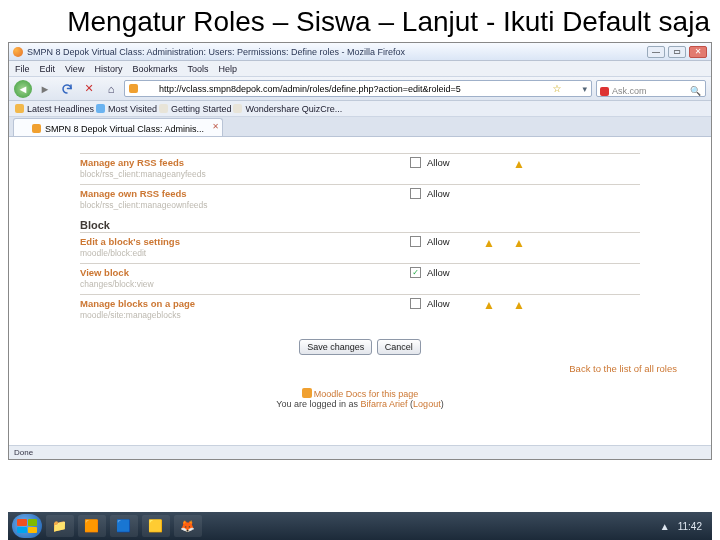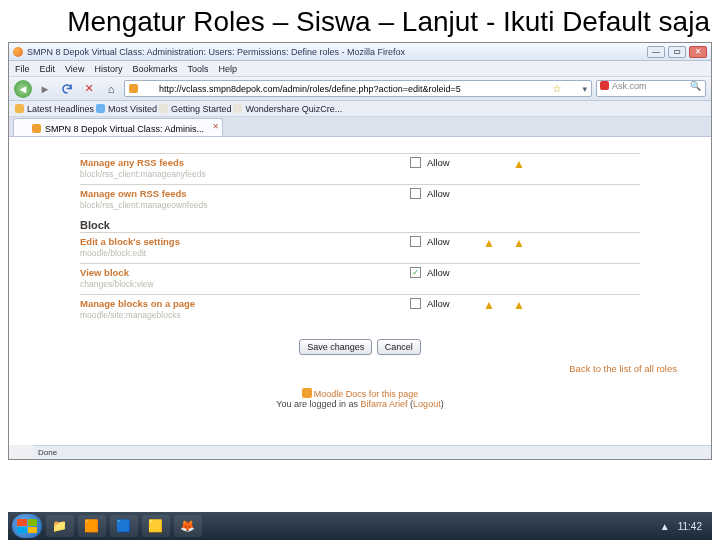--- a/index.html
+++ b/index.html
@@ -14,21 +14,21 @@
   .winbtn.close { background: #e27a70; color: #fff; border-color: #c05048; }
   .menubar { height: 16px; background: #edf1f7; display: flex; align-items: center; gap: 10px; padding: 0 6px; color: #223; border-bottom: 1px solid #cdd6e4; }
   .navbar { height: 24px; background: linear-gradient(#f2f5fa,#dfe6f1); display: flex; align-items: center; gap: 4px; padding: 0 5px; border-bottom: 1px solid #c0cad9; }
   .navicon { width: 18px; height: 18px; border-radius: 3px; display: flex; align-items: center; justify-content: center; font-size: 11px; }
   .navicon.back { background: radial-gradient(circle,#9ed48e,#3d9c3d); color: #fff; border-radius: 50%; }
   .navicon.fwd { color: #777; }
   .navicon.reload svg { width: 12px; height: 12px; }
   .url { flex: 1; height: 17px; background: #fff; border: 1px solid #9fb0c9; border-radius: 2px; display: flex; align-items: center; padding: 0 4px; gap: 21px; }
   .urlfav { width: 9px; height: 9px; background: #f0a030; border-radius: 2px; }
   .star { color: #c5a000; font-size: 10px; }
-  .search { width: 110px; height: 17px; background: #fff; border: 1px solid #9fb0c9; border-radius: 2px; display: flex; align-items: flex-start; padding: 0 3px; gap: 3px; }
+  .search { width: 110px; height: 17px; background: #fff; border: 1px solid #9fb0c9; border-radius: 2px; display: flex; align-items: flex-end; padding: 0 3px; gap: 3px; }
   .search .mag { font-size: 9px; color: #444; }
   .bmbar { height: 16px; background: #e9eef6; display: flex; align-items: center; gap: 2px; padding: 0 6px; border-bottom: 1px solid #cdd6e4; color: #223; }
   .bm { display: flex; align-items: center; gap: 3px; }
   .bmicon { width: 9px; height: 9px; background: #f2b84b; border-radius: 2px; }
   .tabstrip { height: 20px; background: #dce3ee; display: flex; align-items: flex-end; padding: 0 4px; border-bottom: 1px solid #b9c4d6; }
   .tab { height: 18px; background: #fafcff; border: 1px solid #b9c4d6; border-bottom: none; border-radius: 3px 3px 0 0; padding: 2px 18px 0 18px; display: flex; align-items: center; gap: 4px; position: relative; }
   .tab .tabfav { width: 9px; height: 9px; background: #f0a030; border-radius: 2px; }
   .tab .tabclose { position: absolute; right: 3px; top: 3px; font-size: 8px; color: #c06050; }
   .content { flex: 1; background: #fff; overflow: hidden; position: relative; }
   .permtable { width: 560px; margin: 16px auto 0; }
@@ -41,21 +41,21 @@
   .warn { color: #e2a40a; font-size: 12px; text-align: center; }
   .sechead { font-family: "Trebuchet MS", sans-serif; font-size: 11px; font-weight: bold; color: #403a36; padding: 4px 0 1px; }
   .btnrow { text-align: center; margin-top: 14px; }
   .btn { display: inline-block; padding: 2px 7px; border: 1px solid #8e98a8; border-radius: 3px; background: linear-gradient(#fefefe,#e3e6ec); font-size: 9px; color: #222; margin: 0 1px; }
   .backlink { text-align: right; padding: 8px 34px 0 0; }
   .backlink a { color: #cc7733; font-size: 9.5px; }
   .footer { text-align: center; margin-top: 14px; font-size: 9px; color: #444; }
   .footer .doclink { color: #cc7733; }
   .footer .docicon { display: inline-block; width: 10px; height: 10px; background: #f0a030; border-radius: 2px; vertical-align: -1px; margin-right: 2px; }
   .footer .logout { color: #cc7733; }
-  .status { height: 14px; background: #e8edf4; border-top: 1px solid #c8d1de; padding: 0 5px; color: #334; font-size: 8px; display: flex; align-items: center; margin-left: 24px; }
+  .status { height: 14px; background: #e8edf4; border-top: 1px solid #c8d1de; padding: 0 5px; color: #334; font-size: 8px; display: flex; align-items: center; }
   .taskbar { position: absolute; bottom: 0; left: 8px; right: 8px; height: 28px; background: linear-gradient(#3a4a5b,#1c2a39); display: flex; align-items: center; padding: 0 4px; }
   .start { width: 30px; height: 24px; background: radial-gradient(circle at 40% 40%, #6fb0f0, #1d5fad); border-radius: 12px; display: grid; grid-template: 1fr 1fr / 1fr 1fr; gap: 1px; padding: 5px; }
   .start div { border-radius: 1px; }
   .start .a{background:#f25022}.start .b{background:#7fba00}.start .c{background:#00a4ef}.start .d{background:#ffb900}
   .ticon { width: 28px; height: 22px; margin-left: 4px; border-radius: 2px; background: rgba(255,255,255,0.08); display: flex; align-items: center; justify-content: center; font-size: 12px; }
   .tray { margin-left: auto; display: flex; align-items: center; gap: 8px; color: #dfe7f0; font-size: 10px; padding-right: 6px; }
 </style>
 </head>
 <body>
 

